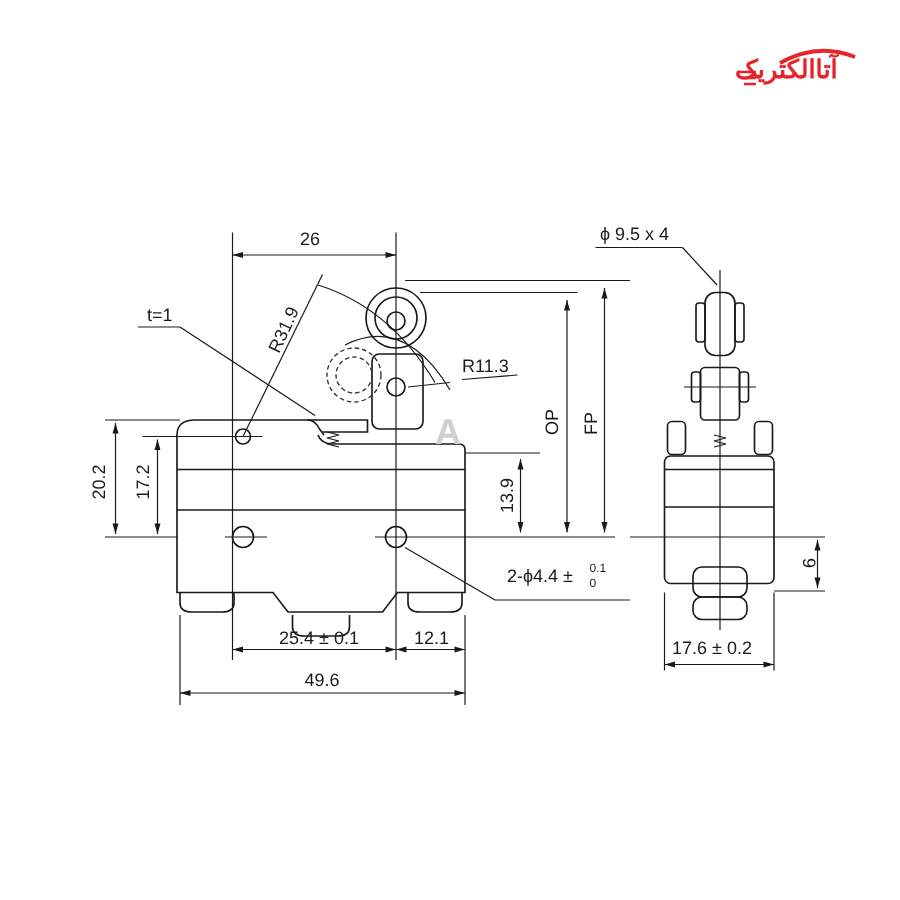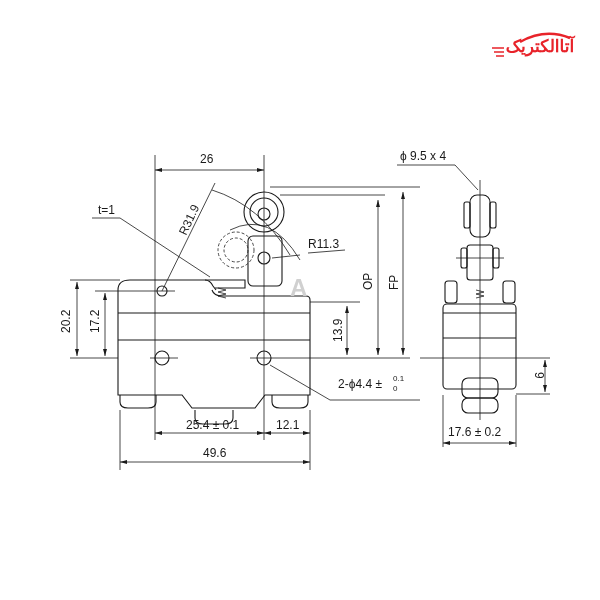--- a/index.html
+++ b/index.html
@@ -4,21 +4,21 @@
 <style>
   html, body { margin:0; padding:0; background:#ffffff; }
   body { width:600px; height:600px; position:relative; overflow:hidden; font-family:"Liberation Sans", sans-serif; }
   svg { position:absolute; left:0; top:0; }
   .ln { stroke:#1a1a1a; stroke-width:1.1; fill:none; }
   .thin { stroke:#1a1a1a; stroke-width:0.8; fill:none; }
   .dash { stroke:#333; stroke-width:0.9; fill:none; stroke-dasharray:3 2; }
   .txt { font-family:"Liberation Sans", sans-serif; font-size:12px; fill:#1a1a1a; }
   .txt-s { font-family:"Liberation Sans", sans-serif; font-size:8px; fill:#1a1a1a; }
   .logo { position:absolute; left:490px; top:30px; width:100px; height:30px; }
-  .logo-text { position:absolute; left:0; top:6px; width:100px; text-align:center; font-size:17px; font-weight:bold; color:#e8232a; font-family:Liberation Sans, sans-serif; direction:rtl; }
+  .logo-text { position:absolute; left:0; top:6px; width:100px; text-align:left; font-size:17px; font-weight:bold; color:#e8232a; font-family:Liberation Sans, sans-serif; direction:rtl; }
 </style>
 </head>
 <body>
 
 <div class="logo">
   <svg width="100" height="30" viewBox="0 0 100 30">
     <path d="M30 12 Q55 -2 80 8" stroke="#e8232a" stroke-width="2.5" fill="none"></path>
     <path d="M2 18 L14 18 M4 22 L14 22 M6 26 L14 26" stroke="#e8232a" stroke-width="1.6"></path>
   </svg>
   <div class="logo-text">آتاالکتریک</div>

